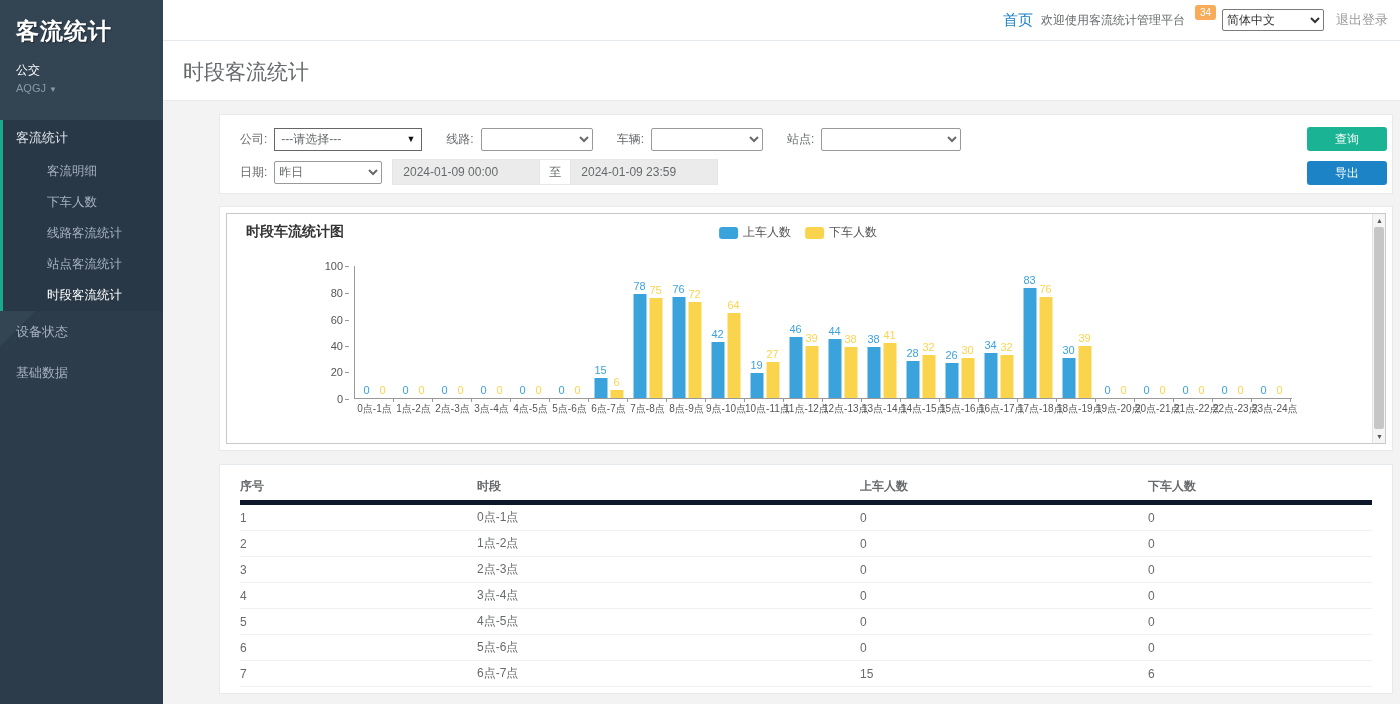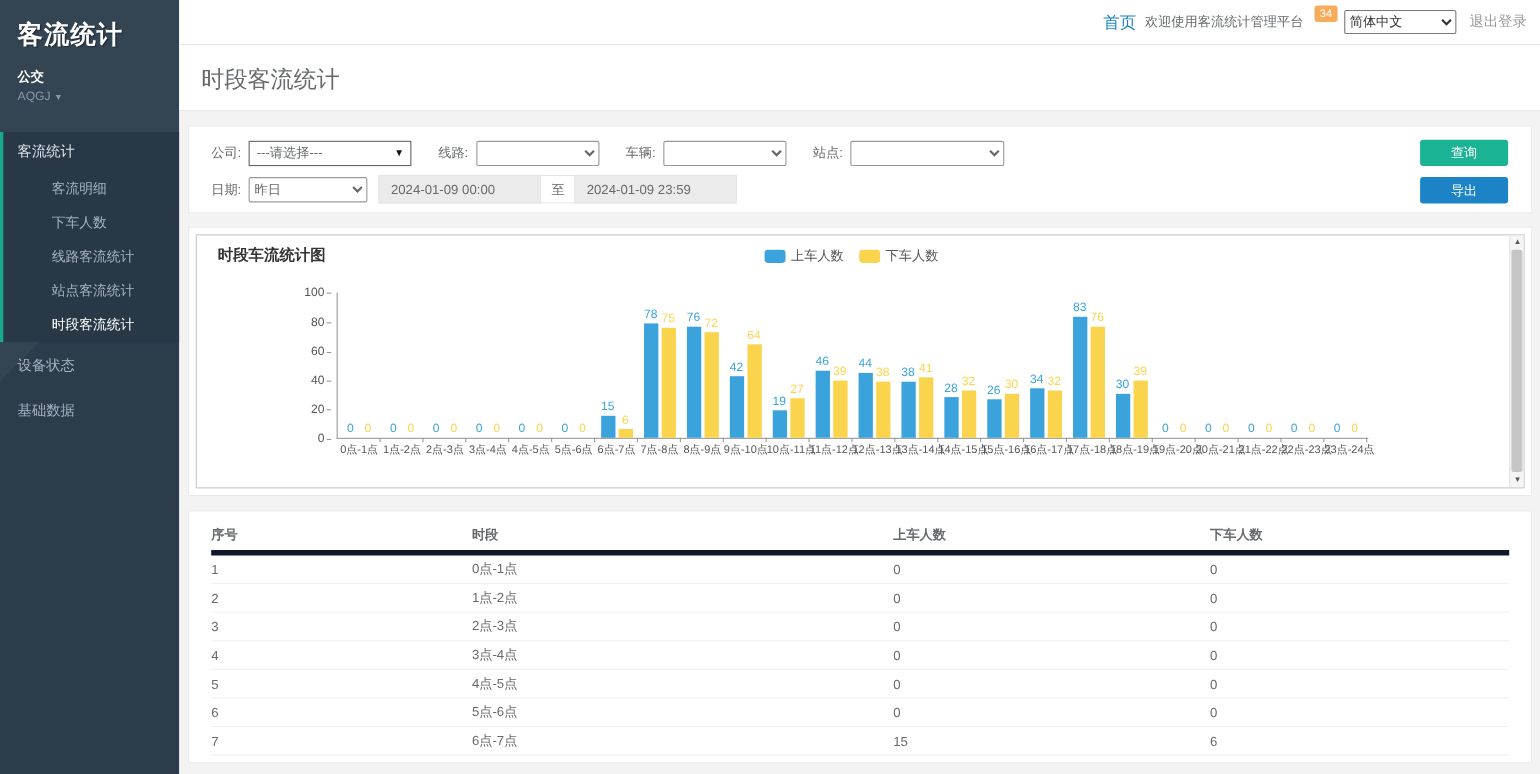--- a/index.html
+++ b/index.html
@@ -4,21 +4,21 @@
 <style>
   * { margin:0; padding:0; box-sizing:border-box; }
   html,body { width:1400px; height:704px; overflow:hidden; font-family:"Liberation Sans","DejaVu Sans",sans-serif; background:#f3f3f4; }
   .app { display:flex; width:1400px; height:704px; }
 
   
   .sidebar { width:163px; flex:0 0 163px; background:#2f4050; color:#a7b1c2; height:704px;
              background-image:linear-gradient(135deg, rgba(255,255,255,.02) 0 40%, rgba(0,0,0,.06) 40% 100%); }
   .logo-block { height:120px; padding:16px 16px 0 16px; }
   .logo-title { color:#ffffff; font-size:23px; font-weight:bold; letter-spacing:1px; text-shadow:1px 1px 1px rgba(0,0,0,.4); }
-  .logo-org { color:#ffffff; font-size:12px; font-weight:bold; margin-top:15px; }
+  .logo-org { color:#ffffff; font-size:12px; font-weight:normal; margin-top:15px; }
   .logo-code { color:#8b98a8; font-size:11px; margin-top:3px; }
   .logo-code .caret { font-size:8px; }
   .nav-section { background:#293846; border-left:3px solid #19aa8d; }
   .nav-header { padding:9px 16px 9px 13px; font-size:13px; color:#dfe4ea; cursor:pointer; }
   .sub-item { padding:7px 10px 7px 44px; font-size:12.5px; color:#a7b1c2; cursor:pointer; }
   .sub-item.active { color:#ffffff; }
   .nav-item { padding:11px 16px; font-size:13px; color:#a7b1c2; cursor:pointer; margin-top:1px; }
   .nav-item:first-of-type { margin-top:8px; }
 
   
@@ -29,35 +29,35 @@
   .badge { background:#f8ac59; color:#fff; font-size:10px; padding:2px 5px; border-radius:3px; transform:translateY(-8px); margin-right:6px; }
   .lang-select { width:102px; height:22px; font-size:12px; color:#333; margin-right:12px; border:1px solid #7a7a7a; border-radius:2px; background:#fff; font-family:inherit; }
   .logout { color:#999; font-size:13px; cursor:pointer; margin-right:2px; }
 
   .page-heading { background:#ffffff; padding:17px 20px 14px 20px; border-bottom:1px solid #e7eaec; }
   .page-title { color:#676a6c; font-size:21px; font-weight:normal; }
   .breadcrumb { margin-top:11px; font-size:12px; color:#676a6c; }
   .breadcrumb .sep { margin:0 6px; color:#aaa; }
   .breadcrumb .last { font-weight:bold; color:#676a6c; }
 
-  .content { flex:1; padding:13px 7px 0 8px; }
+  .content { flex:1; padding:13px 7px 0 8px;margin-left:48px; }
 
   
   .filter-card { background:#fff; border:1px solid #e7eaec; position:relative; padding:11px 110px 13px 20px; margin-bottom:12px; height:80px; }
   .f-row { display:flex; align-items:center; font-size:12px; color:#676a6c; height:26px; }
   .f-row + .f-row { margin-top:7px; }
   .f-label { margin-right:7px; white-space:nowrap; }
   .fake-select { width:148px; height:23px; border:1px solid #666; background:#fff; display:flex; align-items:center; justify-content:space-between; padding:0 6px; color:#676a6c; cursor:pointer; }
   .fake-select .arrow { font-size:9px; color:#111; }
   select.f-select { height:23px; font-size:12px; color:#676a6c; border:1px solid #999; background:#fff; border-radius:2px; font-family:inherit; }
   .w112 { width:112px; } .w140 { width:140px; } .w108 { width:108px; }
   .gap { width:24px; flex:0 0 24px; }
   .date-input { height:26px; background:#ebebeb; border:1px solid #e5e6e7; color:#676a6c; font-size:12px; padding:0 10px; width:148px; display:flex; align-items:center; }
   .date-sep { height:26px; width:30px; background:#fff; border:1px solid #e5e6e7; border-left:none; border-right:none; display:flex; align-items:center; justify-content:center; font-size:12px; color:#676a6c; }
-  .btn-col { position:absolute; right:21px; top:12px; display:flex; flex-direction:column; gap:10px; }
+  .btn-col { position:absolute; right:5px; top:12px; display:flex; flex-direction:column; gap:10px; }
   .btn { width:80px; height:24px; border:none; border-radius:3px; color:#fff; font-size:12px; cursor:pointer; font-family:inherit; }
   .btn-query { background:#1ab394; }
   .btn-export { background:#1c84c6; }
 
   
   .chart-card { background:#fff; border:1px solid #e7eaec; height:245px; padding:6px; margin-bottom:13px; }
   .chart-inner { position:relative; width:100%; height:100%; border:1px solid #c9c9c9; background:#fff; overflow:hidden; }
   .chart-title { position:absolute; left:19px; top:9px; font-size:14px; font-weight:bold; color:#333; }
   .chart-legend { position:absolute; top:10px; left:50%; transform:translateX(-55%); display:flex; gap:14px; align-items:center; }
   .legend-item { display:flex; align-items:center; gap:5px; font-size:12px; color:#555; }

